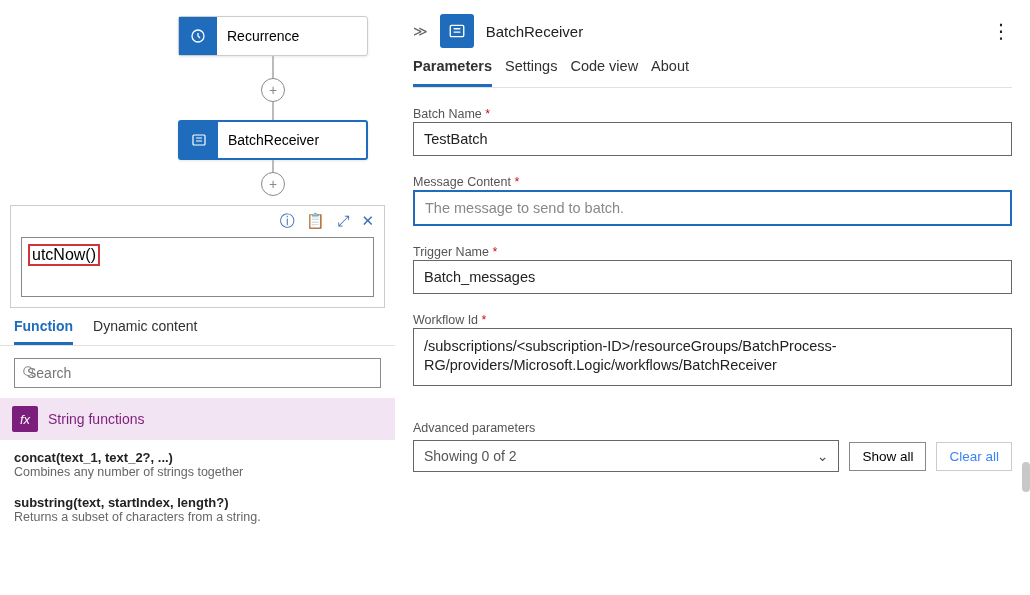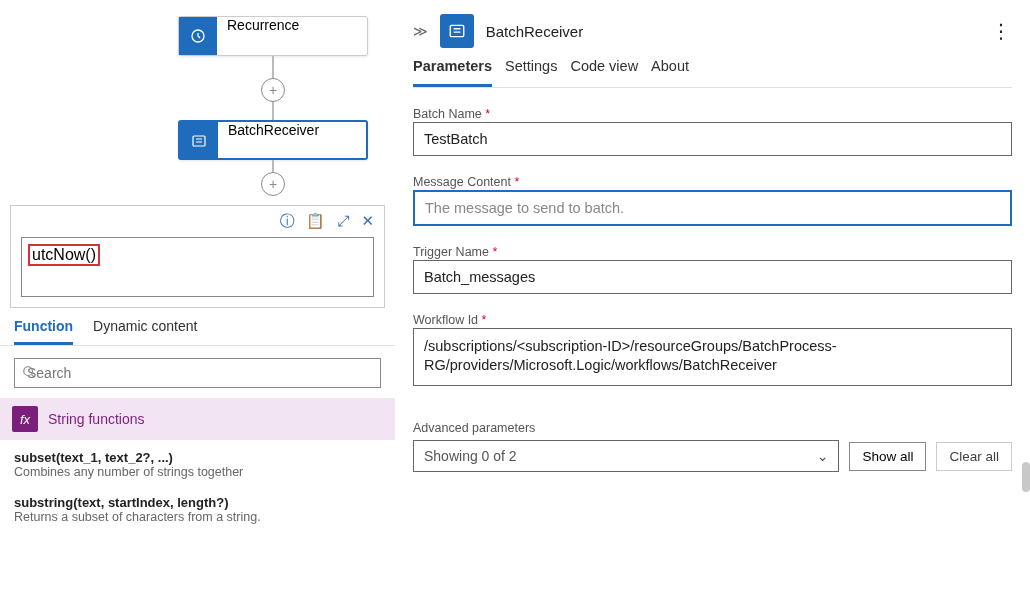--- a/index.html
+++ b/index.html
@@ -1,21 +1,21 @@
 <!DOCTYPE html>
 <html><head>
 <meta charset="utf-8">
 <style>
 * { box-sizing: border-box; margin: 0; padding: 0; font-family: "Segoe UI", -apple-system, sans-serif; }
 body { width: 1030px; height: 595px; display: flex; background: #fff; overflow: hidden; }
 
 
 .left { width: 395px; display: flex; flex-direction: column; }
 .canvas { height: 205px; position: relative; }
-.node { position: absolute; border: 1px solid #ccc; border-radius: 3px; display: flex; align-items: flex-start; background: #fff; font-size: 14px; width: 190px; height: 40px; left: 178px; box-shadow: 0 1px 3px rgba(0,0,0,0.1); }
+.node { position: absolute; border: 1px solid #ccc; border-radius: 3px; display: flex; align-items: center; background: #fff; font-size: 14px; width: 190px; height: 40px; left: 178px; box-shadow: 0 1px 3px rgba(0,0,0,0.1); }
 .node.selected { border: 2px solid #1f6cbd; }
 .node-icon { width: 38px; height: 38px; background: #1f6cbd; display: flex; align-items: center; justify-content: center; color: #fff; }
 .node-label { padding-left: 10px; }
 .connector { position: absolute; left: 272px; width: 2px; background: #bbb; }
 .add-circle { position: absolute; width: 24px; height: 24px; border: 1px solid #8a8a8a; border-radius: 50%; background: #fff; left: 261px; display: flex; align-items: center; justify-content: center; color: #8a8a8a; font-size: 14px; }
 
 .expr-box { border: 1px solid #ccc; margin: 0 10px; }
 .expr-toolbar { display: flex; justify-content: flex-end; gap: 12px; padding: 6px 10px; color: #3a6db2; }
 .expr-toolbar span { cursor: pointer; font-size: 15px; }
 .expr-textarea { width: calc(100% - 20px); height: 60px; margin: 0 10px 10px 10px; border: 1px solid #888; padding: 6px; font-family: Consolas, monospace; font-size: 16px; resize: both; }
@@ -56,21 +56,21 @@
 .req { color: #c50f1f; }
 .field input, .field textarea { width: 100%; border: 1px solid #666; padding: 8px 10px; font-size: 14.5px; color: #222; background: #fff; }
 .field input.active { border: 2px solid #1f6cbd; }
 .field input::placeholder { color: #888; }
 .field textarea { resize: none; height: 58px; line-height: 1.3; font-family: inherit; }
 
 .adv { margin-top: 28px; }
 .adv-row { display: flex; gap: 10px; align-items: center; margin-top: 4px; }
 .adv-select { flex: 1; border: 1px solid #666; padding: 7px 10px; font-size: 14px; color: #555; display: flex; justify-content: space-between; align-items: flex-start; cursor: pointer; }
 .btn { border: 1px solid #888; padding: 6px 12px; font-size: 13.5px; background: #fff; cursor: pointer; }
-.btn.disabled { color: #404040; border-color: #ccc; }
+.btn.disabled { color: #3b82f6; border-color: #ccc; }
 </style>
 </head>
 <body>
 
 <div class="left">
   <div class="canvas">
     <div class="node" style="top:16px">
       <div class="node-icon">
         <svg width="16" height="16" viewBox="0 0 16 16" fill="none" stroke="white" stroke-width="1.3">
             <circle cx="8" cy="8" r="6"></circle>
@@ -121,21 +121,21 @@
       <input class="search" placeholder="Search" style="">
     </div>
   </div>
 
   <div class="cat-header">
     <span class="fx-badge">fx</span>
     <span>String functions</span>
   </div>
 
   <div class="fn-item">
-    <div class="sig">subset(text_1, text_2?, ...)</div>
+    <div class="sig">concat(text_1, text_2?, ...)</div>
     <div class="desc">Combines any number of strings together</div>
   </div>
   <div class="fn-item">
     <div class="sig">substring(text, startIndex, length?)</div>
     <div class="desc">Returns a subset of characters from a string.</div>
   </div>
   <div class="scroll-hint"></div>
 </div>
 
 <div class="right">

